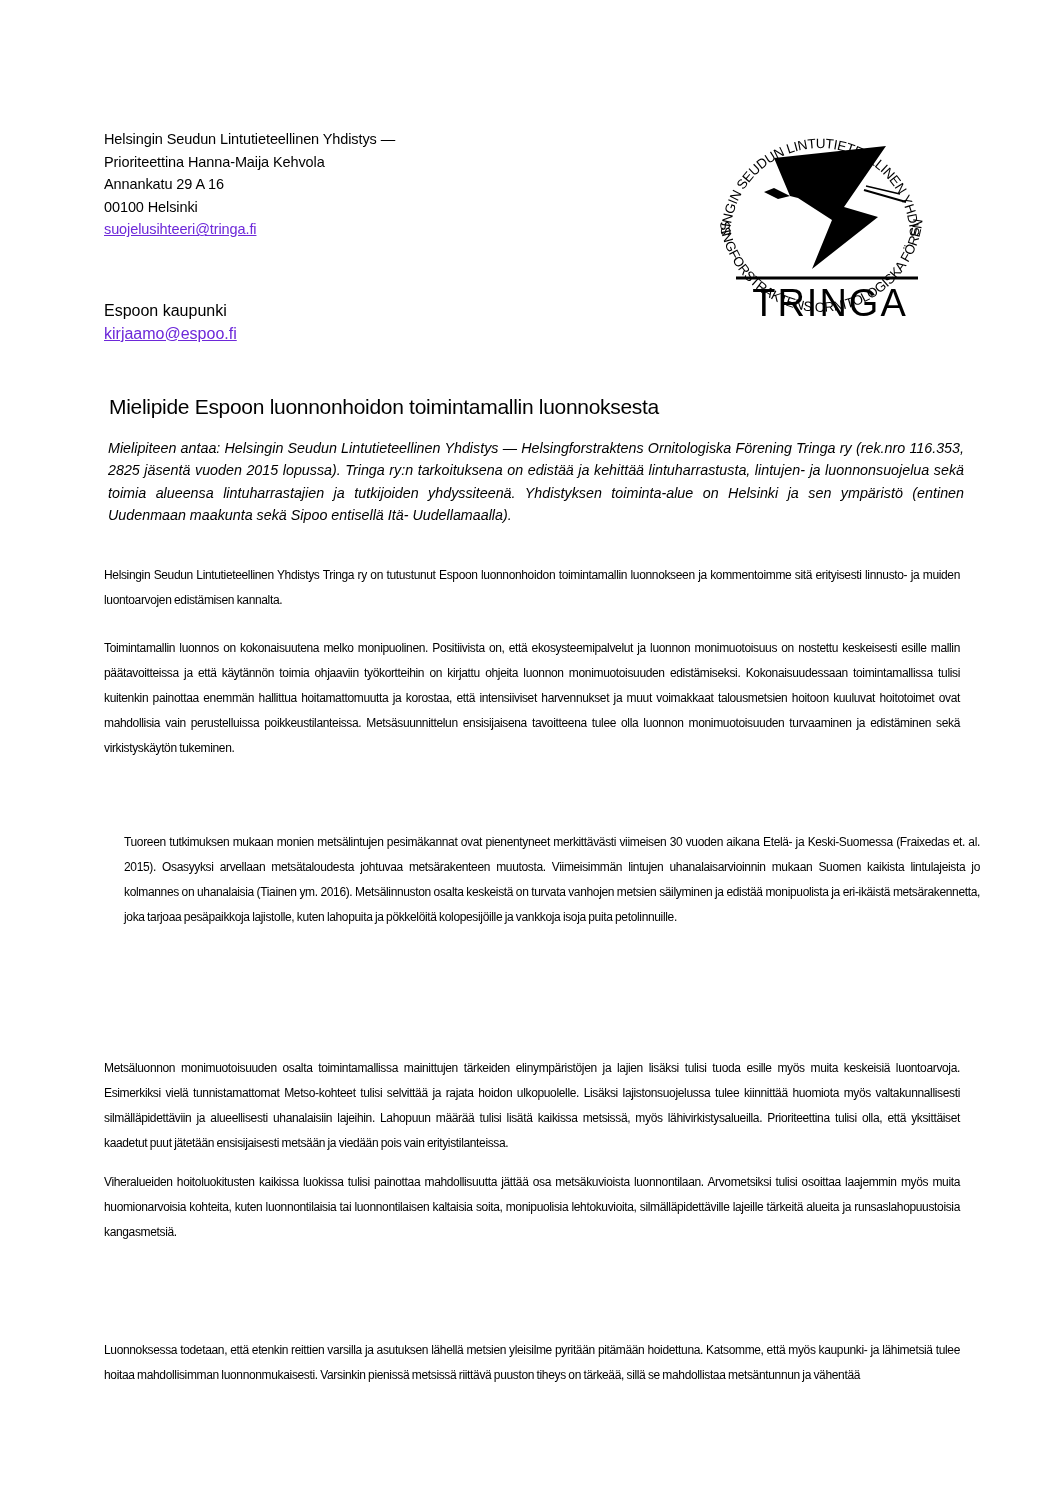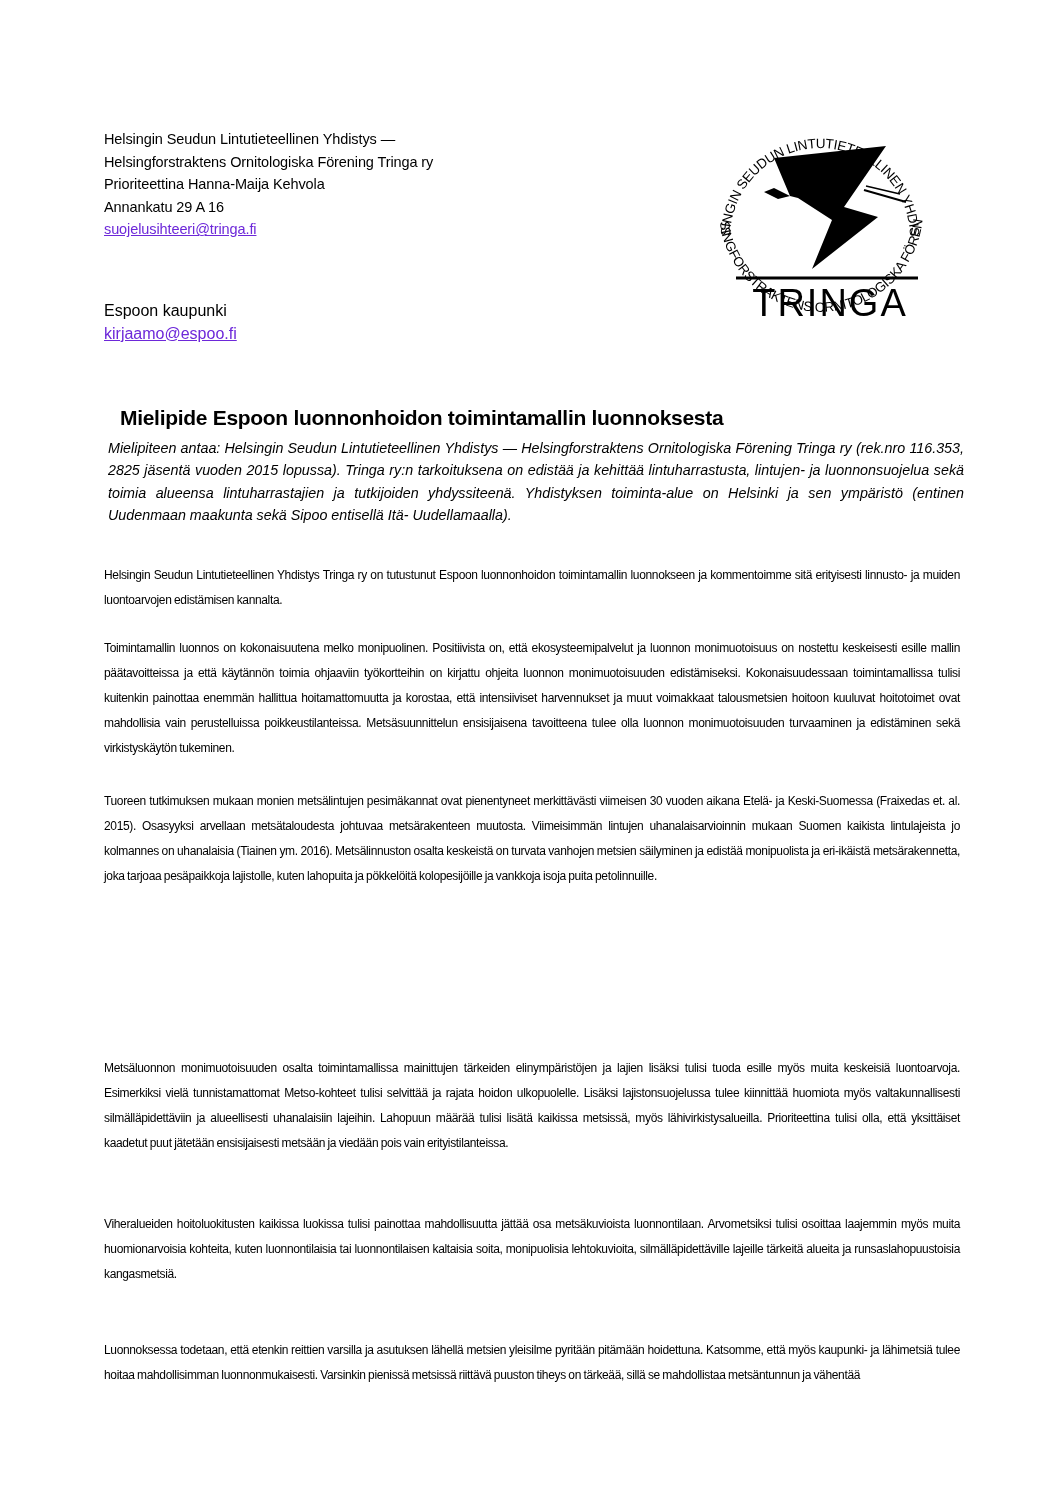--- a/index.html
+++ b/index.html
@@ -46,23 +46,23 @@
       left: 694px;
       top: 112px;
       width: 252px;
       height: 252px;
     }
     .title {
       position: absolute;
       left: 104px;
       top: 390px;
       font-size: 21px;
-      font-weight: bold;
+      font-weight: normal;
       letter-spacing: -0.3px;
-      margin: 16px;
+      margin: 5px;
       white-space: nowrap;
     }
     .intro {
       position: absolute;
       left: 104px;
       top: 433px;
       width: 856px;
       font-size: 14.3px;
       line-height: 22.4px;
       font-style: italic;
@@ -75,35 +75,35 @@
       width: 856px;
       font-size: 12px;
       line-height: 25px;
       text-align: justify;
       margin: 0;
       letter-spacing: -0.35px;
       word-spacing: -0.5px;
     }
     #p1 { top: 563px; }
     #p2 { top: 636px; }
-    #p3 { top: 789px; }
+    #p3 { top: 830px; margin-left: 20px; }
     #p4 { top: 1056px; }
-    #p5 { top: 1212px; }
+    #p5 { top: 1170px; }
     #p6 { top: 1291px; margin-top: 47px; }
   </style>
 </head>
 <body>
 
 <div class="page">
 
   <div class="sender">
     <div>Helsingin Seudun Lintutieteellinen Yhdistys —</div>
-    <div>Helsingforstraktens Ornitologiska Förening Tringa ry</div>
     <div>Prioriteettina Hanna-Maija Kehvola</div>
     <div>Annankatu 29 A 16</div>
+    <div>00100 Helsinki</div>
     <div><a class="email" href="#">suojelusihteeri@tringa.fi</a></div>
   </div>
 
   <div class="logo">
     <svg width="252" height="252" viewBox="0 0 252 252">
       <defs>
         <path id="topArc" d="M 36 126 A 90 90 0 0 1 216 126"></path>
         <path id="botArc" d="M 26 112 A 102 102 0 0 0 228 112"></path>
       </defs>
       <text font-family="Liberation Sans, sans-serif" font-size="13.5" fill="#000" letter-spacing="-0.3">

